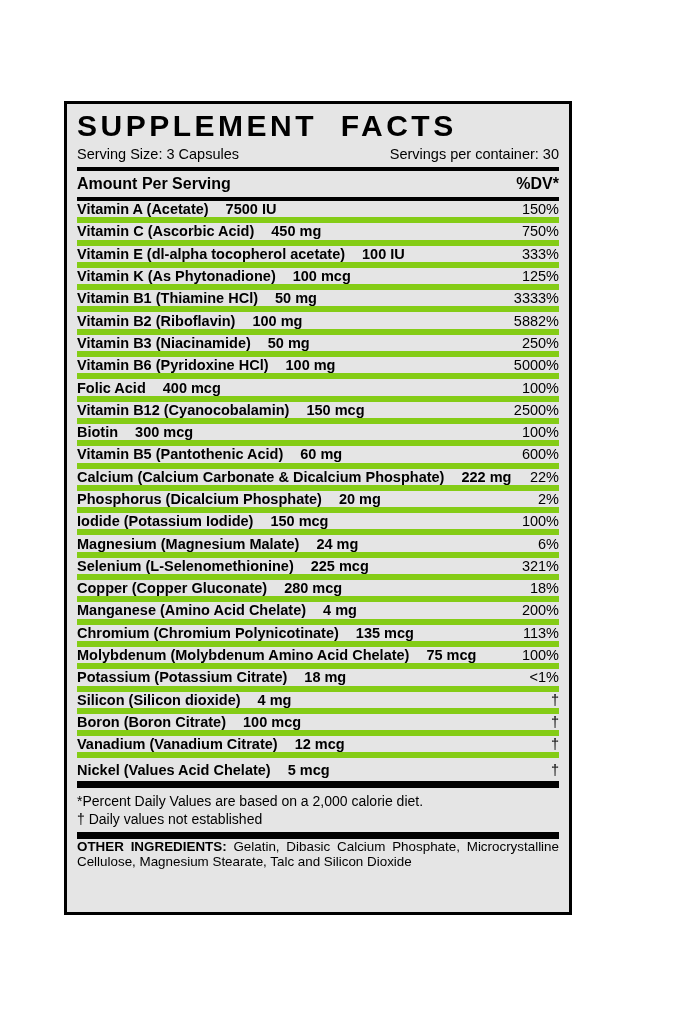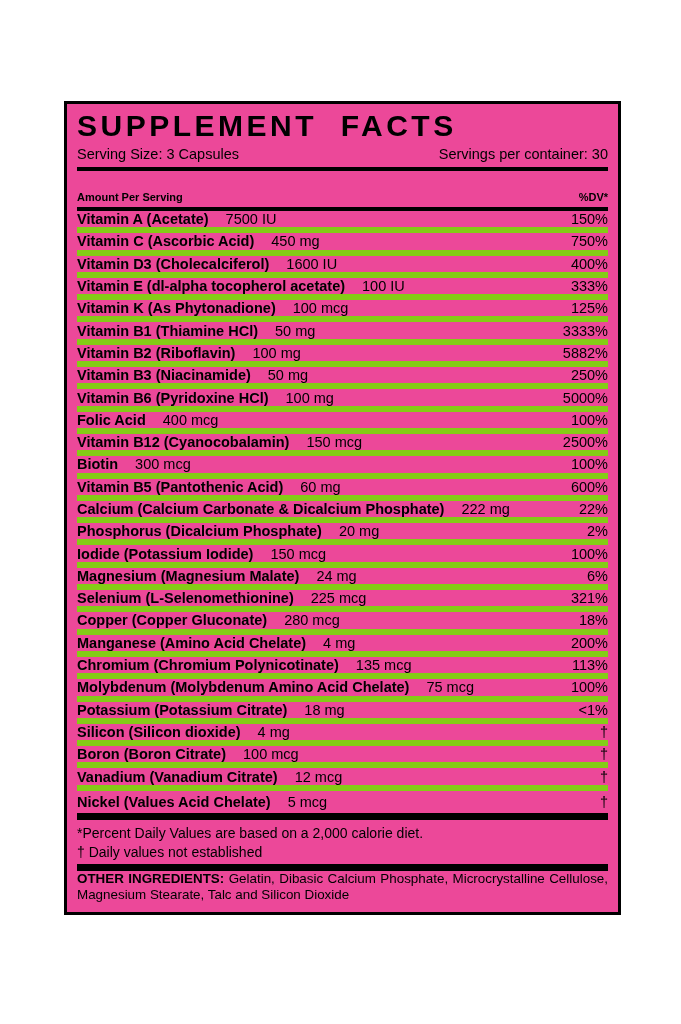--- a/index.html
+++ b/index.html
@@ -1,55 +1,55 @@
 <!DOCTYPE html>
 <html><head>
 <meta charset="utf-8">
 <style>
   * { margin:0; padding:0; box-sizing:border-box; }
   html,body { width:681px; height:1024px; background:#ffffff; font-family:"Liberation Sans", sans-serif; color:#000; }
   body { position:relative; }
 
   .label-box {
     position:absolute; left:64px; top:101px;
-    width:557px; height:814px;
-    border:3px solid #000; background:#ec4899;
+    width:508px; height:814px;
+    border:3px solid #000; background:#e5e5e5;
     padding:0 10px; overflow:hidden;
   }
 
   .title {
     margin-top:5px;
     font-size:30px; font-weight:900;
     letter-spacing:3.5px; word-spacing:12px;
     line-height:1.1; white-space:nowrap;
   }
 
   .serving-row {
     display:flex; justify-content:space-between; align-items:baseline;
     font-size:14.5px; margin-top:4px; margin-bottom:5px;
   }
 
   .rule-medium { height:4px; background:#000; }
   .rule-thick  { height:7px; background:#000; }
 
   .col-header-row {
     display:flex; justify-content:space-between; align-items:center;
-    font-size:11px; font-weight:bold; padding:20px 0 4px 0;gap:44px;
+    font-size:16px; font-weight:bold; padding:4px 0 4px 0;gap:44px;
   }
 
   .nutrient-rows { }
   .nrow {
     display:flex; align-items:center;
     height:22.3px;
     border-bottom:6px solid #84cc16;
     font-size:14.5px; white-space:nowrap;
   }
   .nrow:last-child { border-bottom:none; }
   .nname { font-weight:bold; }
-  .namount { margin-left:17px; }
+  .namount { margin-left:17px;font-weight:bold; }
   .ndv { margin-left:auto; }
 
   .footnotes { padding:4px 0 3px 0; font-size:14px; line-height:18.5px; }
 
   .ingredients {
     font-size:13.4px; line-height:15.5px;
     text-align:justify;
   }
   .ingredients .ing-label { font-weight:bold; }
 </style>
@@ -80,25 +80,20 @@
       <span class="namount">7500 IU</span>
       <span class="ndv">150%</span>
     </div>
 
     <div class="nrow">
       <span class="nname">Vitamin C (Ascorbic Acid)</span>
       <span class="namount">450 mg</span>
       <span class="ndv">750%</span>
     </div>
 
-    <div class="nrow">
-      <span class="nname">Vitamin D3 (Cholecalciferol)</span>
-      <span class="namount">1600 IU</span>
-      <span class="ndv">400%</span>
-    </div>
 
     <div class="nrow">
       <span class="nname">Vitamin E (dl-alpha tocopherol acetate)</span>
       <span class="namount">100 IU</span>
       <span class="ndv">333%</span>
     </div>
 
     <div class="nrow">
       <span class="nname">Vitamin K (As Phytonadione)</span>
       <span class="namount">100 mcg</span>

